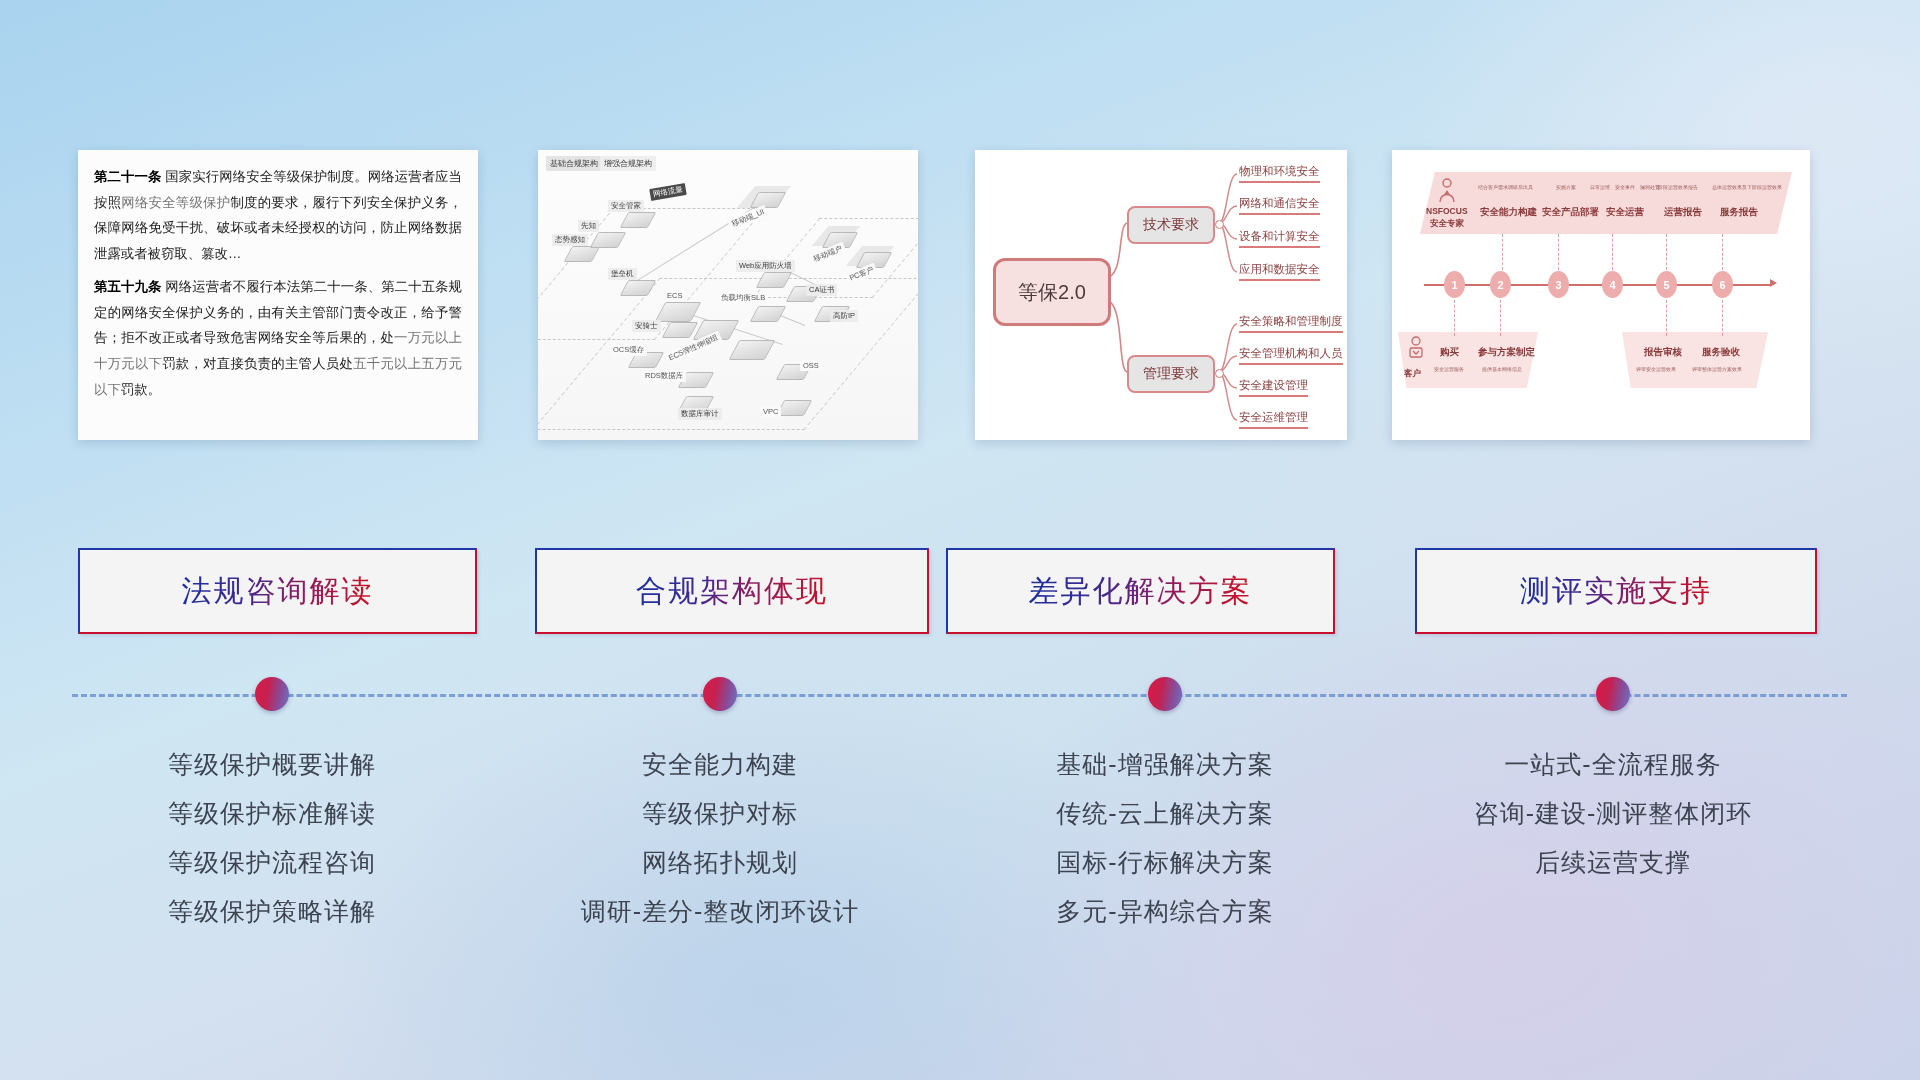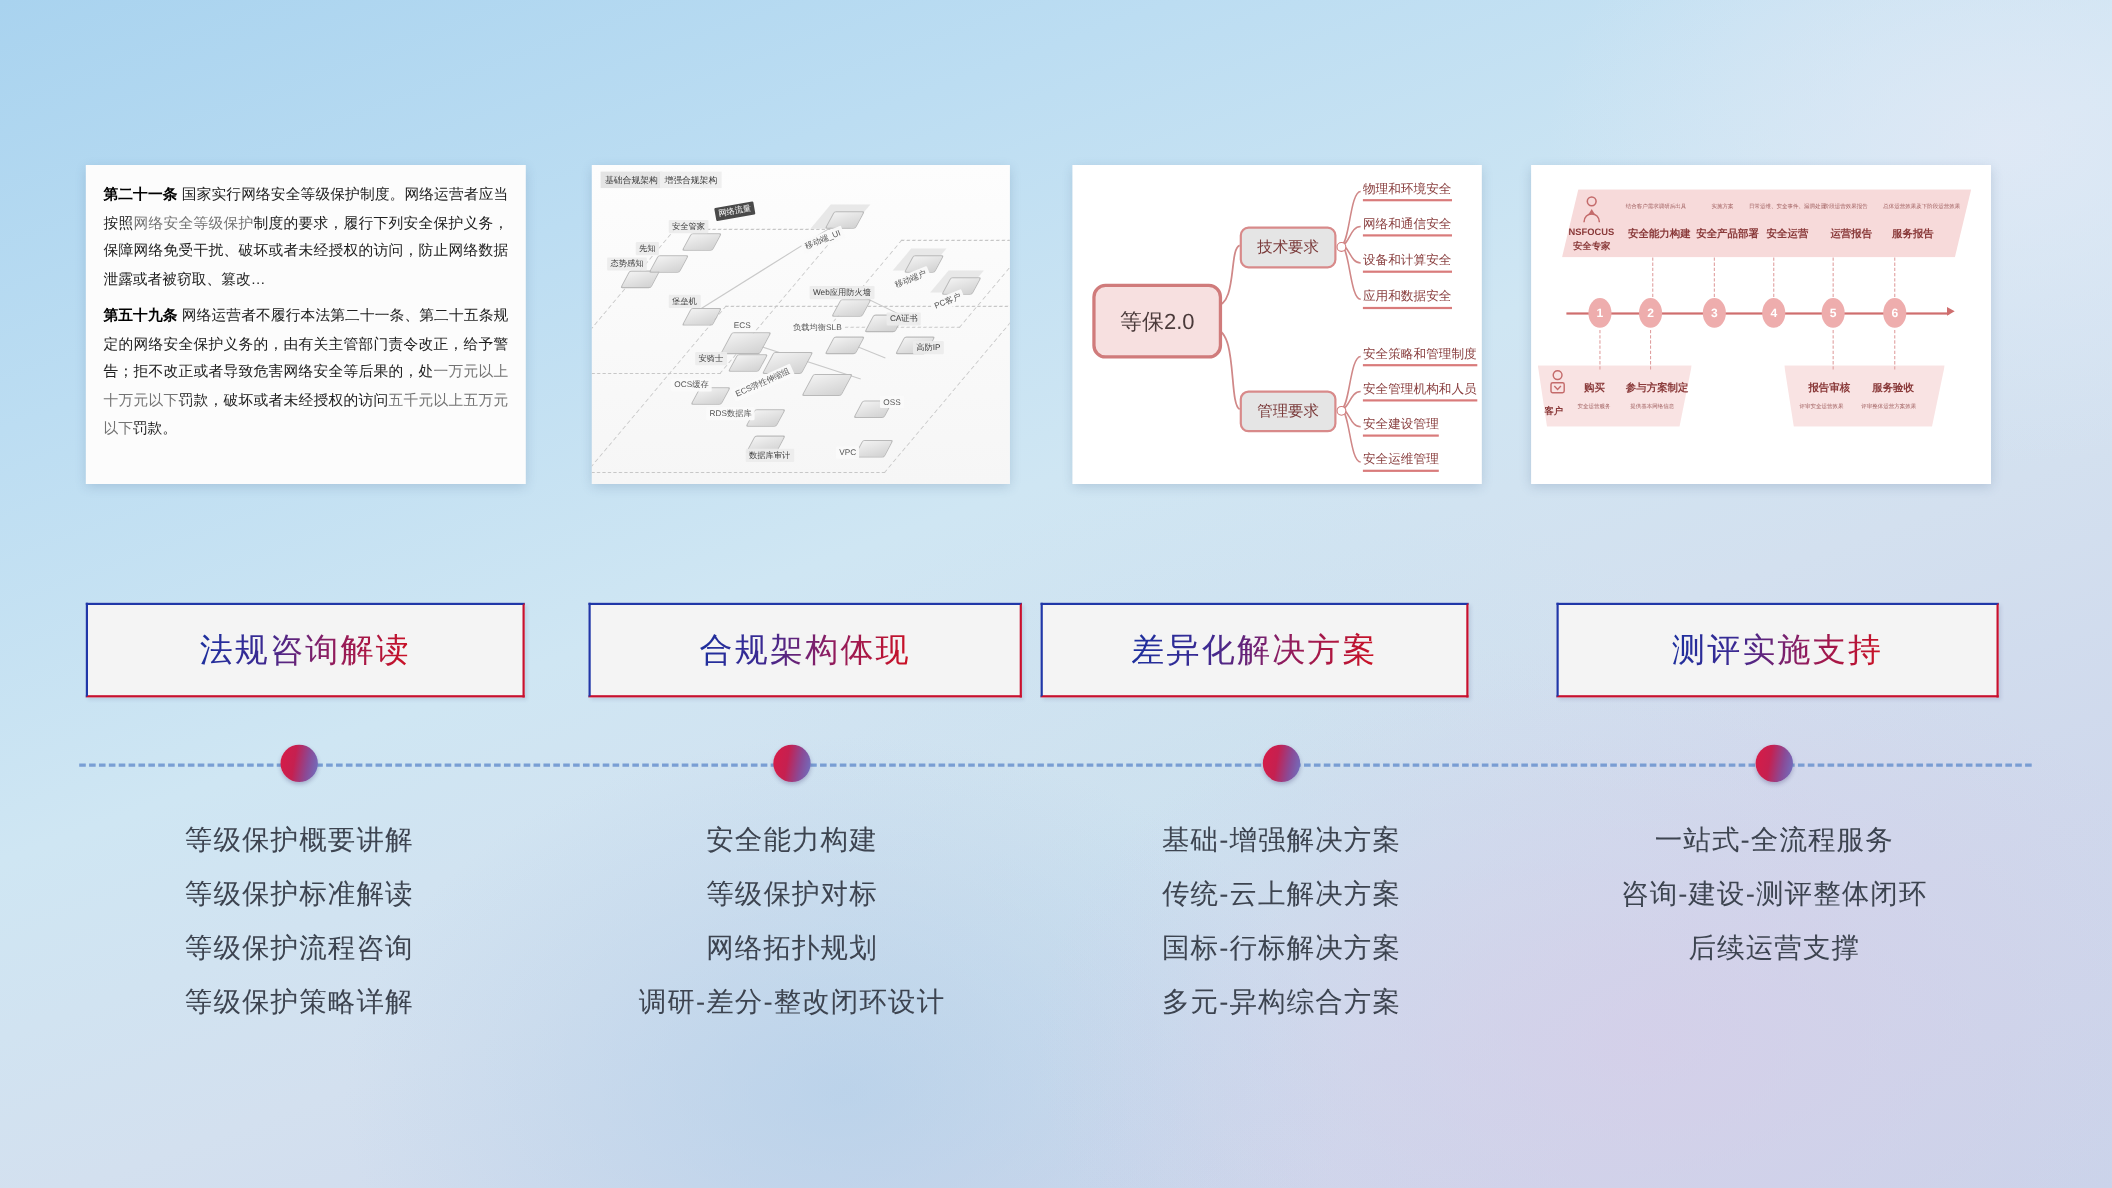--- a/index.html
+++ b/index.html
@@ -282,21 +282,21 @@
 <div id="slide">
 
   <div class="card" id="card-law">
     <div class="law-body">
       <div class="law-para">
         <span class="law-art">第二十一条</span>
         <span>国家实行网络安全等级保护制度。网络运营者应当按照</span><span class="law-red">网络安全等级保护</span><span>制度的要求，履行下列安全保护义务，保障网络免受干扰、破坏或者未经授权的访问，防止网络数据泄露或者被窃取、篡改…</span>
       </div>
       <div class="law-para">
         <span class="law-art">第五十九条</span>
-        <span>网络运营者不履行本法第二十一条、第二十五条规定的网络安全保护义务的，由有关主管部门责令改正，给予警告；拒不改正或者导致危害网络安全等后果的，处</span><span class="law-red">一万元以上十万元以下</span><span>罚款，破坏或者未经授权的访问</span><span class="law-red">五千元以上五万元以下</span><span>罚款。</span>
+        <span>网络运营者不履行本法第二十一条、第二十五条规定的网络安全保护义务的，由有关主管部门责令改正，给予警告；拒不改正或者导致危害网络安全等后果的，处</span><span class="law-red">一万元以上十万元以下</span><span>罚款，对直接负责的主管人员处</span><span class="law-red">五千元以上五万元以下</span><span>罚款。</span>
       </div>
     </div>
   </div>
 
   <div class="card" id="card-arch">
     <div class="arch">
       <div class="arch-tab" style="left:8px; top:6px;">基础合规架构</div>
       <div class="arch-tab" style="left:62px; top:6px; background:#efefef;">增强合规架构</div>
 
       <div class="arch-zone" style="left:20px;  top:58px;  width:150px; height:130px;"></div>

